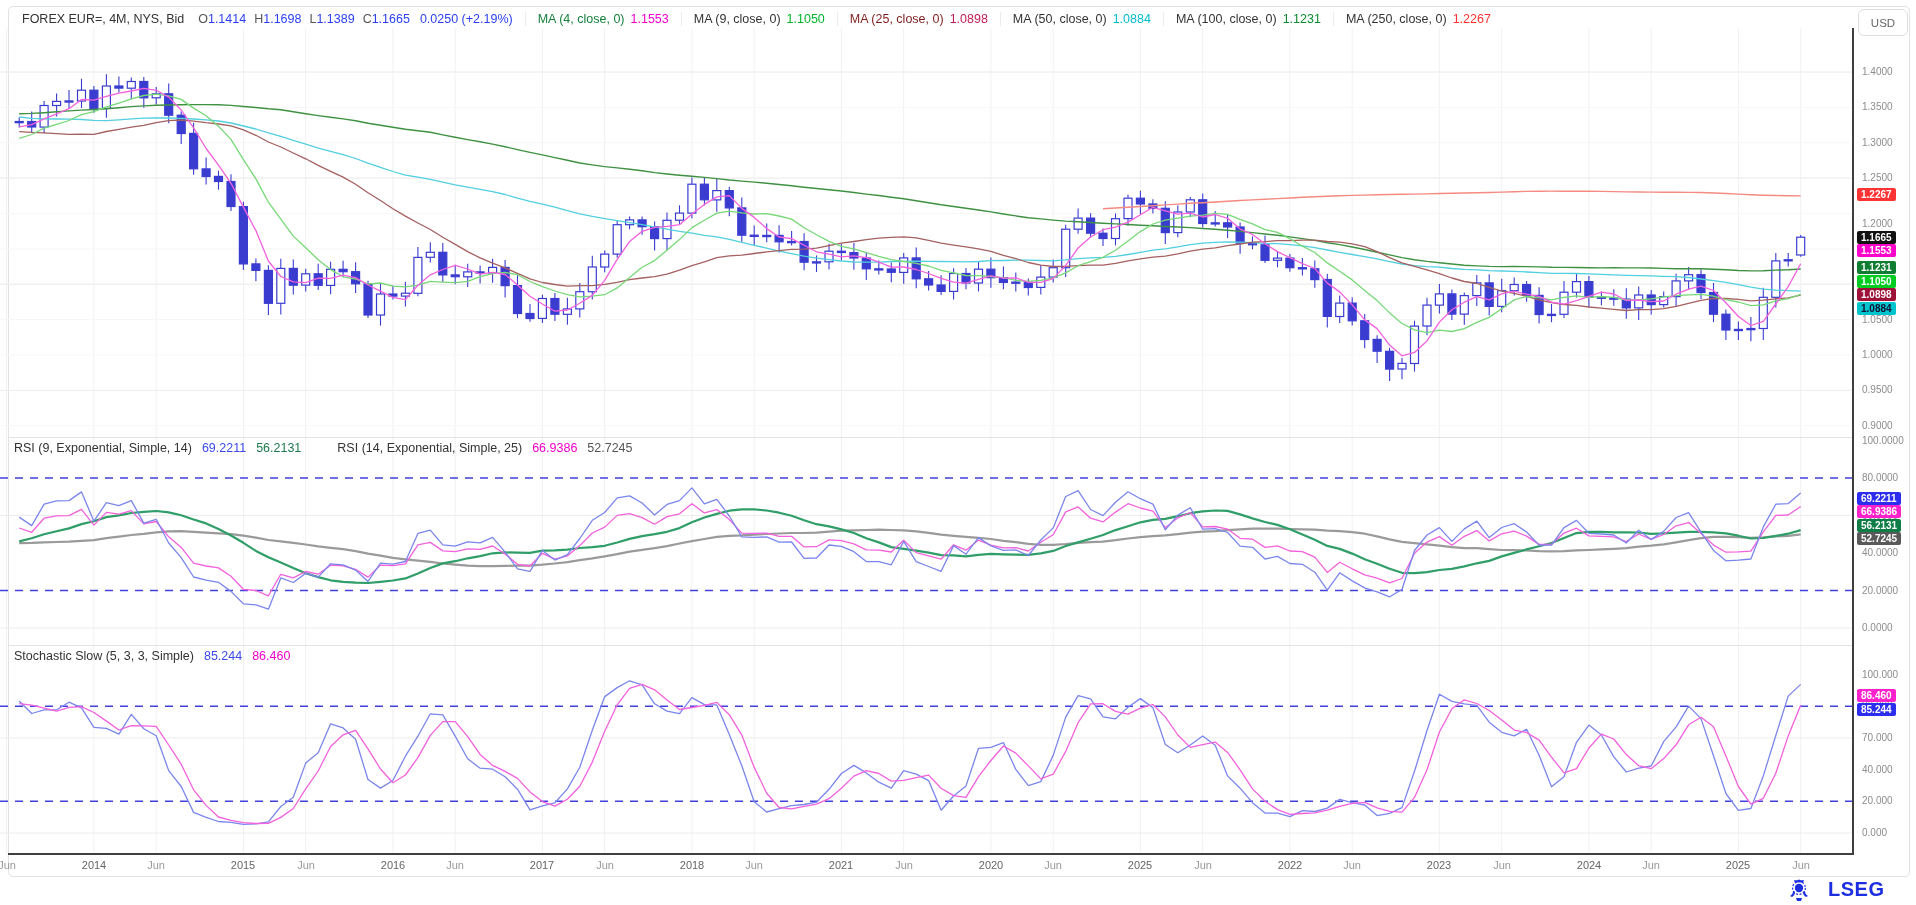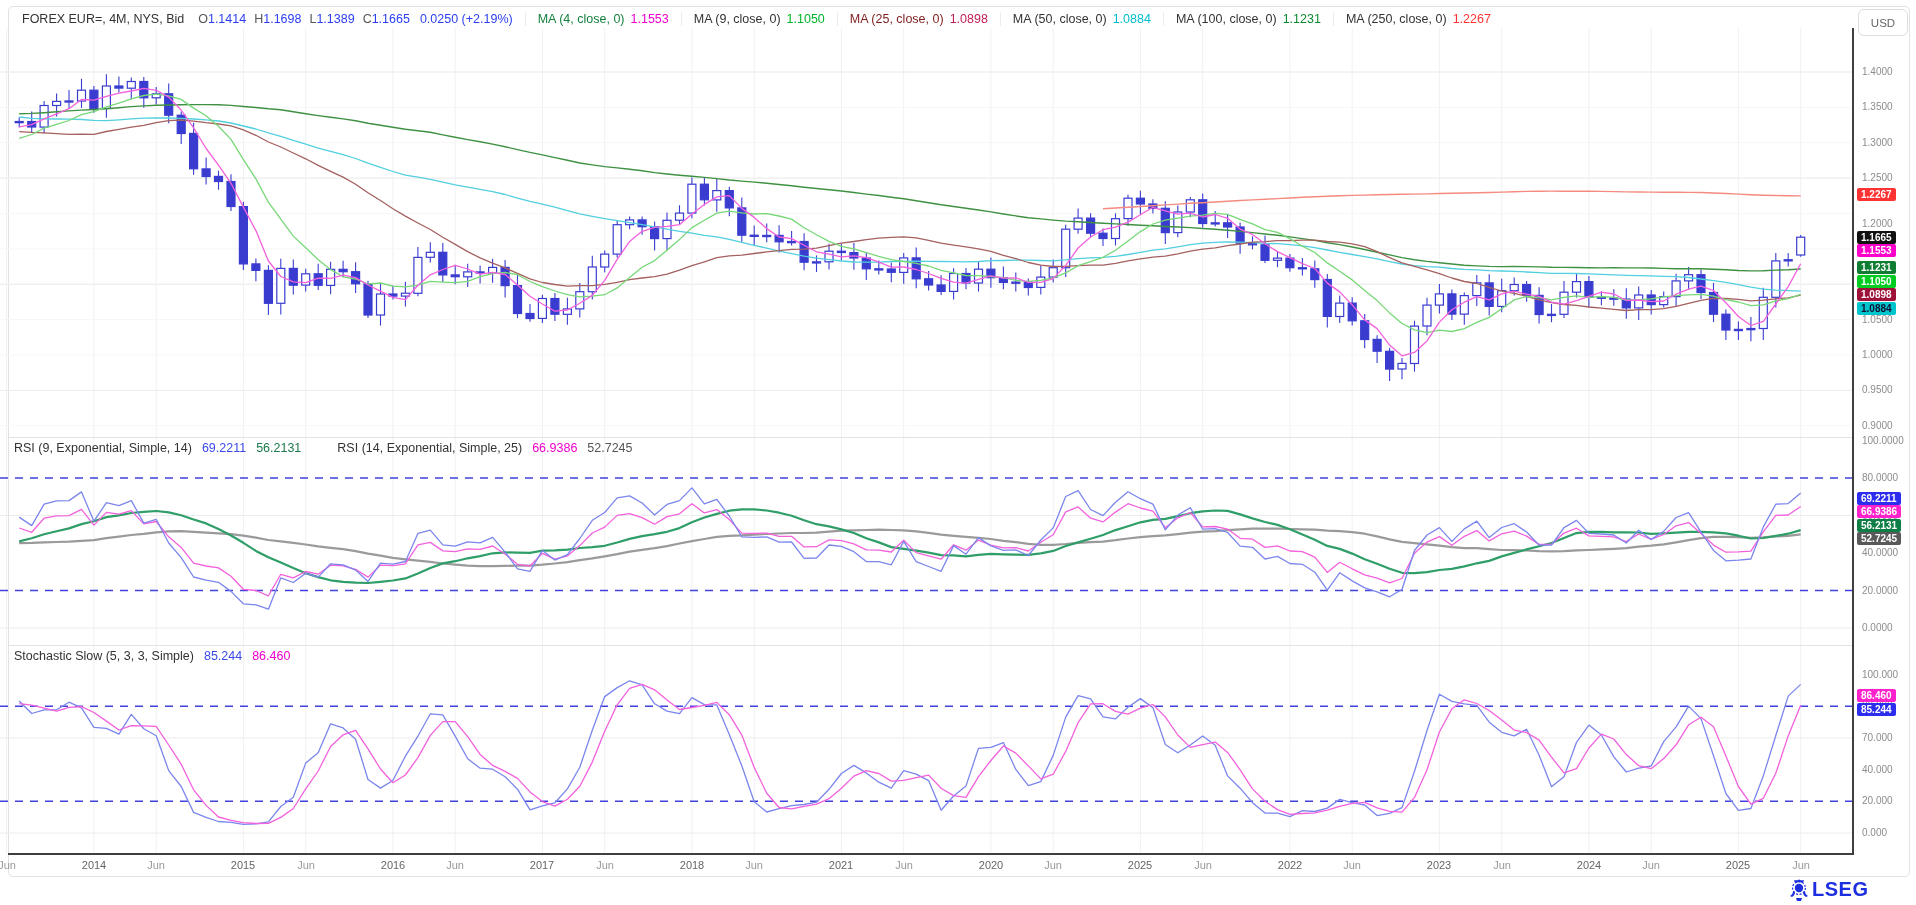--- a/index.html
+++ b/index.html
@@ -13,21 +13,21 @@
   .usd-box{position:absolute;left:1858px;top:9px;width:48px;height:25px;border:1px solid #ddd;border-radius:6px;color:#666;
     font-size:11.5px;display:flex;align-items:center;justify-content:center;background:#fff;z-index:30;}
   .panel-svg{position:absolute;left:0;top:0;}
   .sep{position:absolute;left:8px;width:1845px;height:1px;background:#e3e3e3;z-index:5;}
   .vaxis-line{position:absolute;left:1852px;top:28px;width:2px;height:826px;background:#3f3f3f;z-index:6;}
   .haxis-line{position:absolute;left:8px;top:853px;width:1846px;height:2px;background:#3f3f3f;z-index:6;}
   .axis-label{position:absolute;left:1862px;font-size:10px;color:#8c8c8c;z-index:7;}
   .badge{position:absolute;left:1857px;height:13px;line-height:13px;padding:0 4px;font-size:10px;font-weight:bold;border-radius:2px;z-index:8;}
   .xtick{position:absolute;top:859px;font-size:11px;transform:translateX(-50%);z-index:7;}
   .ind-header{position:absolute;display:flex;align-items:center;gap:10px;font-size:12.5px;color:#333;white-space:nowrap;z-index:20;}
-  .lseg{position:absolute;left:1786px;top:876px;display:flex;align-items:center;gap:0;z-index:30;}
+  .lseg{position:absolute;left:1786px;top:876px;display:flex;align-items:center;gap:16px;z-index:30;}
   .lseg-text{font-size:20px;font-weight:bold;letter-spacing:0.5px;}
 </style>
 </head>
 <body>
 
 <div id="app">
   <div class="frame"></div>
 
   <div class="legend-row">
     <div class="legend-item">

